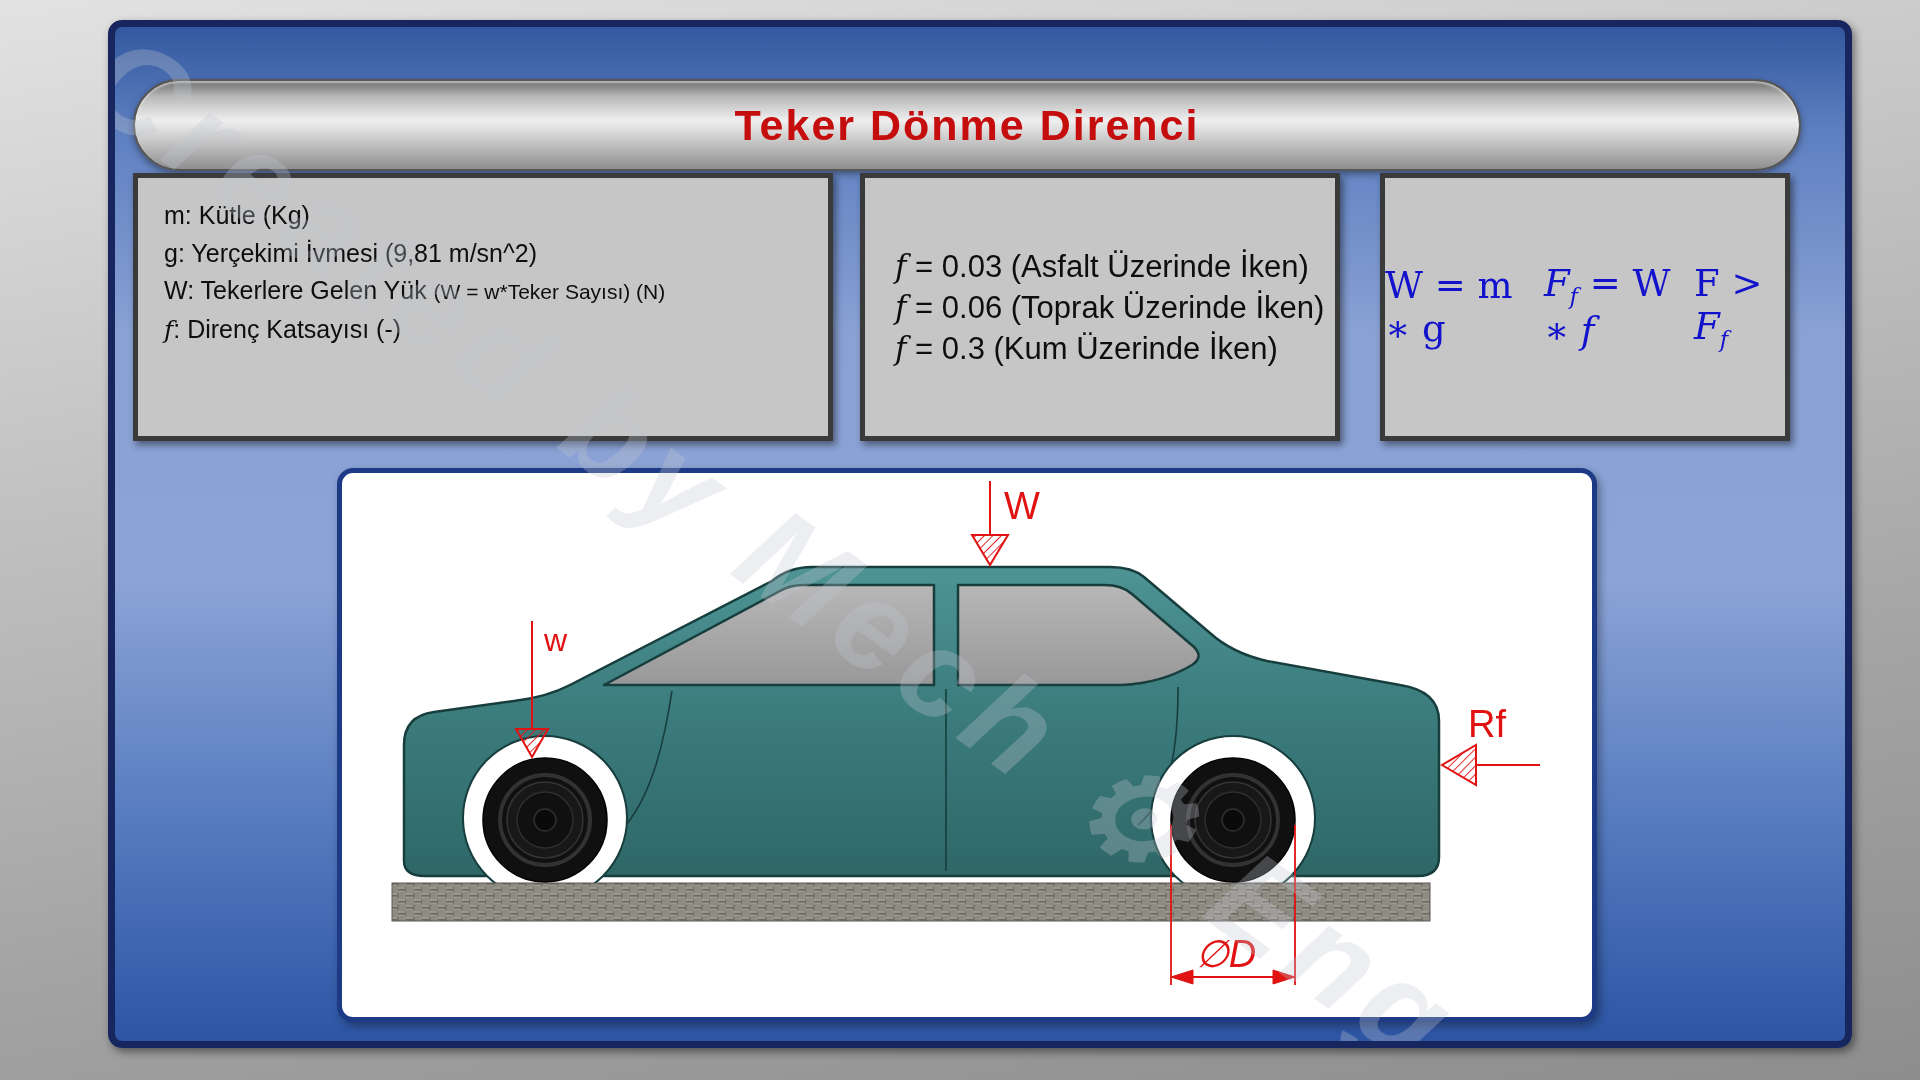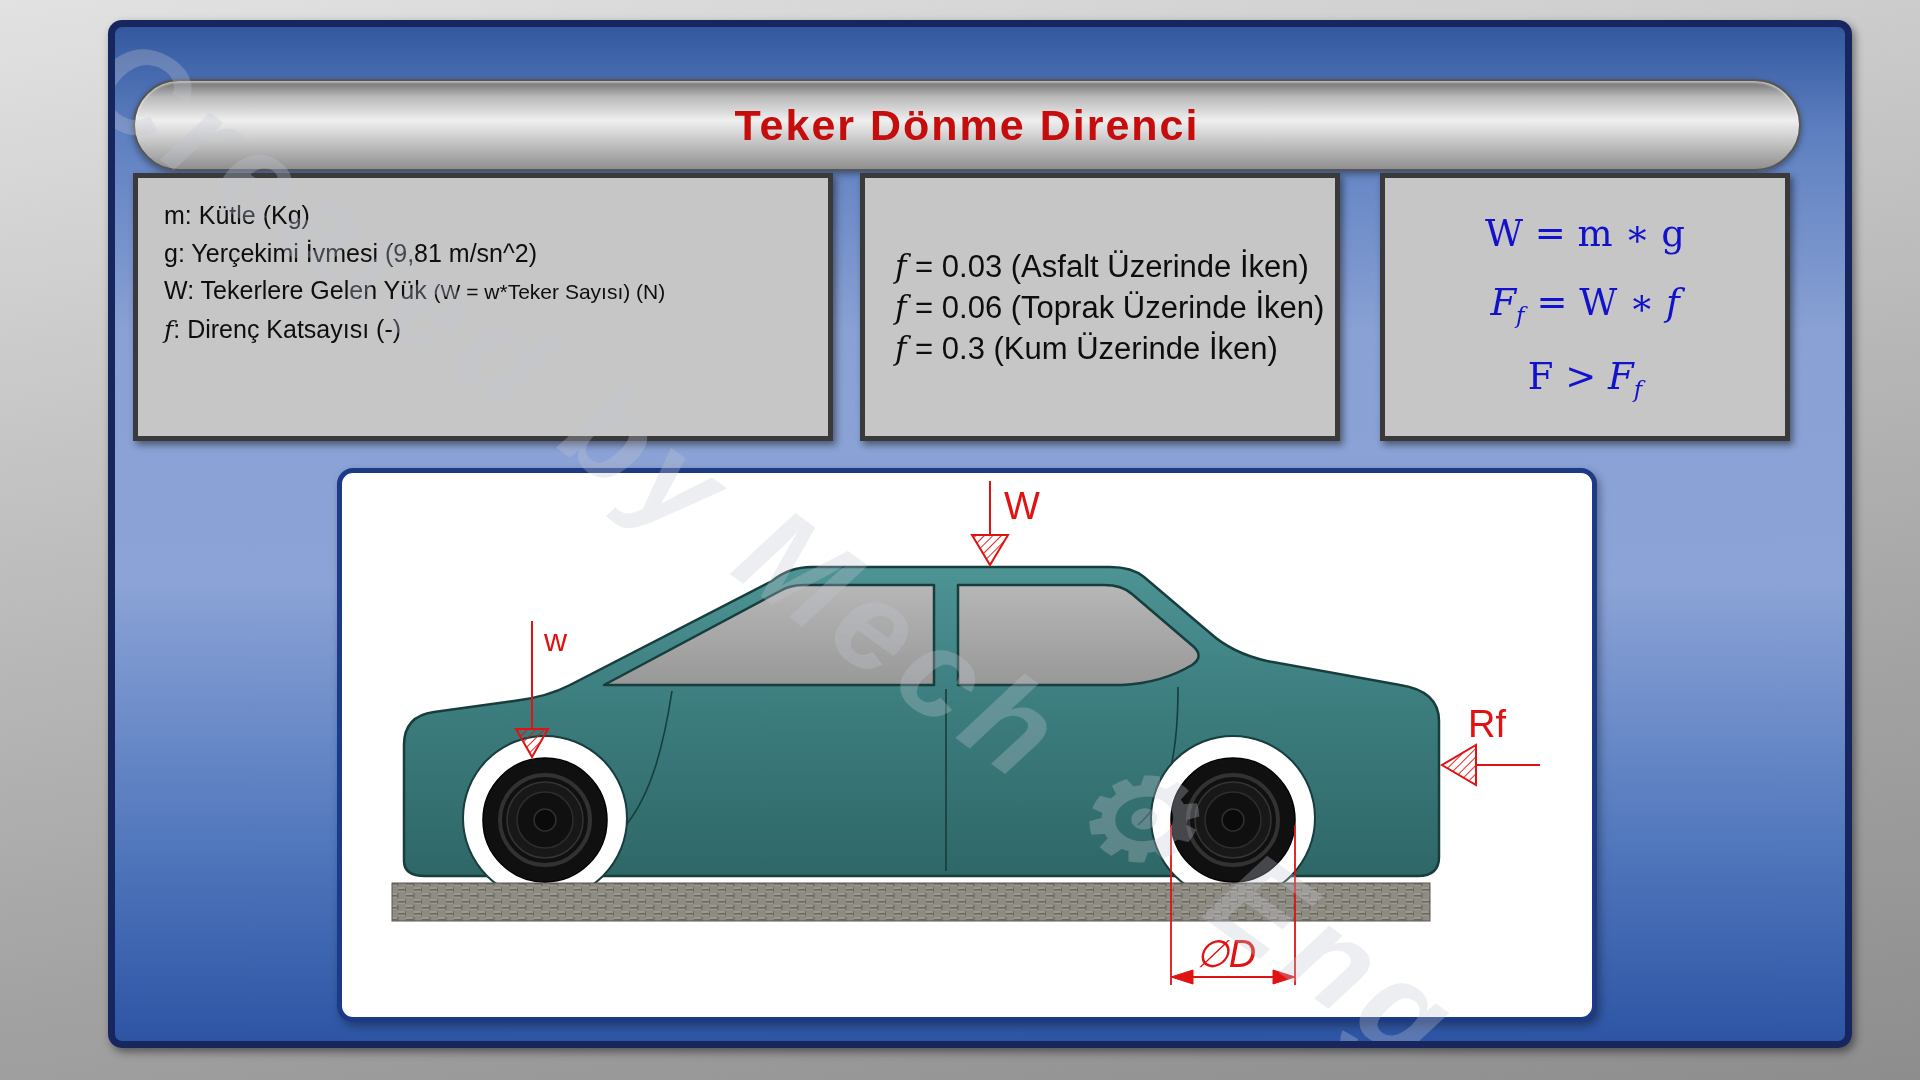--- a/index.html
+++ b/index.html
@@ -34,21 +34,21 @@
     font-size:43px;font-weight:600;letter-spacing:2px;color:#c50d0d;
   }
   .box{
     position:absolute;top:146px;height:268px;box-sizing:border-box;
     background:#c6c6c6;border:5px solid #3a3a3a;
     box-shadow:3px 4px 7px rgba(0,0,0,.45);z-index:2;color:#0e0e0e;
   }
   .box-defs{left:18px;width:700px;padding:19px 10px 0 26px;font-size:25px;line-height:37.5px;}
   .box-coef{left:745px;width:480px;display:flex;flex-direction:column;justify-content:center;
             padding-left:30px;font-size:31px;line-height:40px;}
-  .box-formulas{left:1265px;width:410px;display:flex;flex-direction:column;justify-content:space-evenly;
+  .box-formulas{left:1265px;width:410px;display:flex;flex-direction:row;justify-content:space-evenly;
             align-items:center;padding:8px 0;
             font-family:"DejaVu Serif","Liberation Serif",serif;font-size:37px;color:#1212cc;}
   .sym-math{font-family:"DejaVu Serif","Liberation Serif",serif;font-style:italic;}
   .def-note{font-size:21px;}
   sub{font-size:0.62em;}
   .formula i{font-style:italic;}
   .diagram-panel{
     position:absolute;left:222px;top:441px;width:1260px;height:554px;box-sizing:border-box;
     background:#ffffff;border:5px solid #1d3a86;border-radius:16px;
     box-shadow:3px 4px 8px rgba(0,0,0,.35);z-index:3;overflow:hidden;

